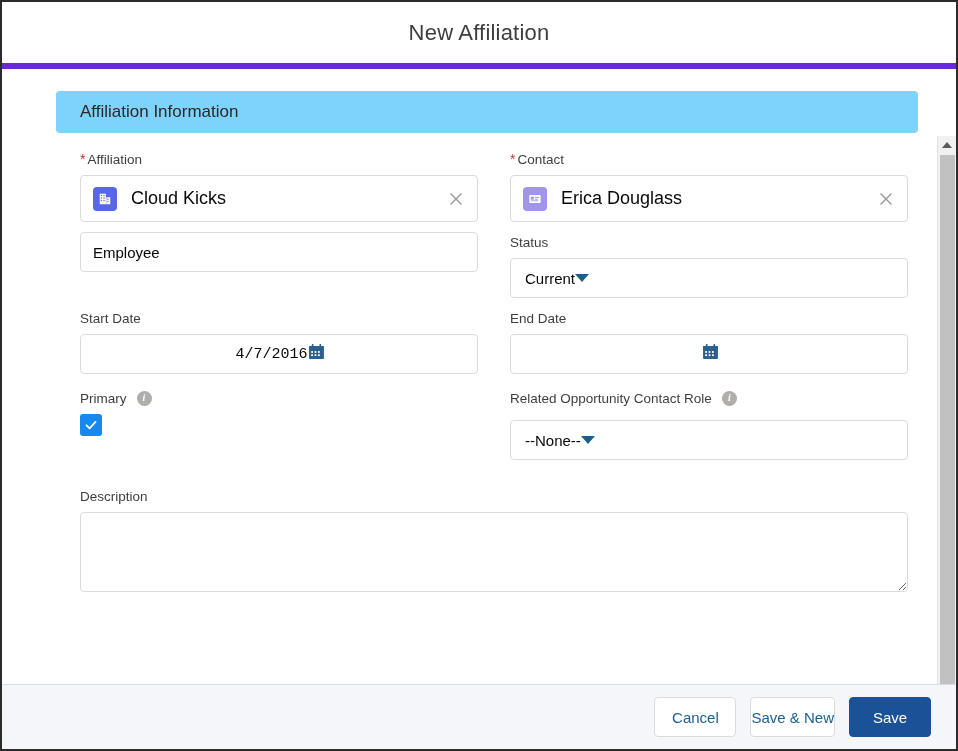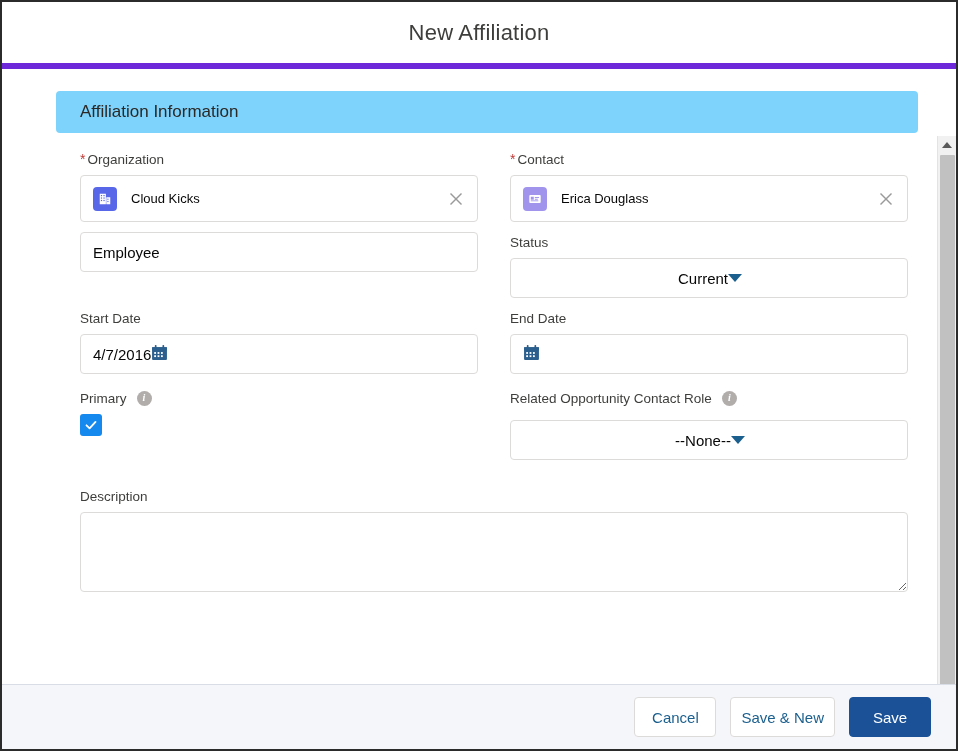--- a/index.html
+++ b/index.html
@@ -145,48 +145,48 @@
     justify-content: space-between;
   }
   .pill-left { display: flex; align-items: center; }
   .pill-icon {
     width: 24px; height: 24px;
     border-radius: 4px;
     display: flex; align-items: center; justify-content: center;
     margin-right: 14px;
     flex: none;
   }
-  .pill-label { font-size: 13px; color: #080707; }
+  .pill-label { font-size: 18px; color: #080707; }
   .clear-x {
     width: 22px; height: 22px;
     display: flex; align-items: center; justify-content: center;
     cursor: pointer;
   }
 
   
   .select-box {
     height: 40px;
     border: 1px solid #dddbda;
     border-radius: 4px;
     background: #ffffff;
     display: flex;
     align-items: center;
-    justify-content: center;
+    justify-content: flex-start;
     padding: 0 12px 0 14px;
     box-sizing: border-box;
     cursor: pointer;
   }
   .caret {
     width: 0; height: 0;
     border-left: 7px solid transparent;
     border-right: 7px solid transparent;
     border-top: 8px solid #1b5f8e;
   }
 
-  .date-box { justify-content: flex-start; padding-right: 10px; }
+  .date-box { justify-content: center; padding-right: 10px; font-family: Liberation Mono, monospace; }
 
   
   .checkbox {
     width: 22px; height: 22px;
     background: #1589ee;
     border-radius: 3px;
     display: flex; align-items: center; justify-content: center;
     cursor: pointer;
   }
 
@@ -216,21 +216,21 @@
     box-sizing: border-box;
   }
   .btn {
     height: 40px;
     min-width: 82px;
     border-radius: 4px;
     font-size: 15px;
     display: inline-flex;
     align-items: center;
     justify-content: center;
-    padding: 0 10px;
+    padding: 0 0;
     margin-left: 14px;
     cursor: pointer;
     box-sizing: border-box;
     font-family: "Liberation Sans", sans-serif;
   }
   .btn-neutral {
     background: #ffffff;
     border: 1px solid #dddbda;
     color: #1b5f8e;
   }
@@ -282,21 +282,21 @@
 
       <div class="section-head">
         <span class="section-title">Affiliation Information</span>
       </div>
 
       <div class="grid">
 
         <div class="col">
           <div class="field-label">
             <span class="req-star">*</span>
-            <span>Organization</span>
+            <span>Affiliation</span>
           </div>
           <div class="lookup">
             <div class="pill-left">
               <span class="pill-icon" style="background:#5867e8;">
                 <svg width="14" height="14" viewBox="0 0 16 16" aria-hidden="true">
                   <rect x="2" y="2" width="7" height="12" fill="#ffffff"></rect>
                   <rect x="9.5" y="6" width="4.5" height="8" fill="#ffffff"></rect>
                   <rect x="3.3" y="3.4" width="1.4" height="1.4" fill="#5867e8"></rect>
                   <rect x="6.2" y="3.4" width="1.4" height="1.4" fill="#5867e8"></rect>
                   <rect x="3.3" y="6.2" width="1.4" height="1.4" fill="#5867e8"></rect>

